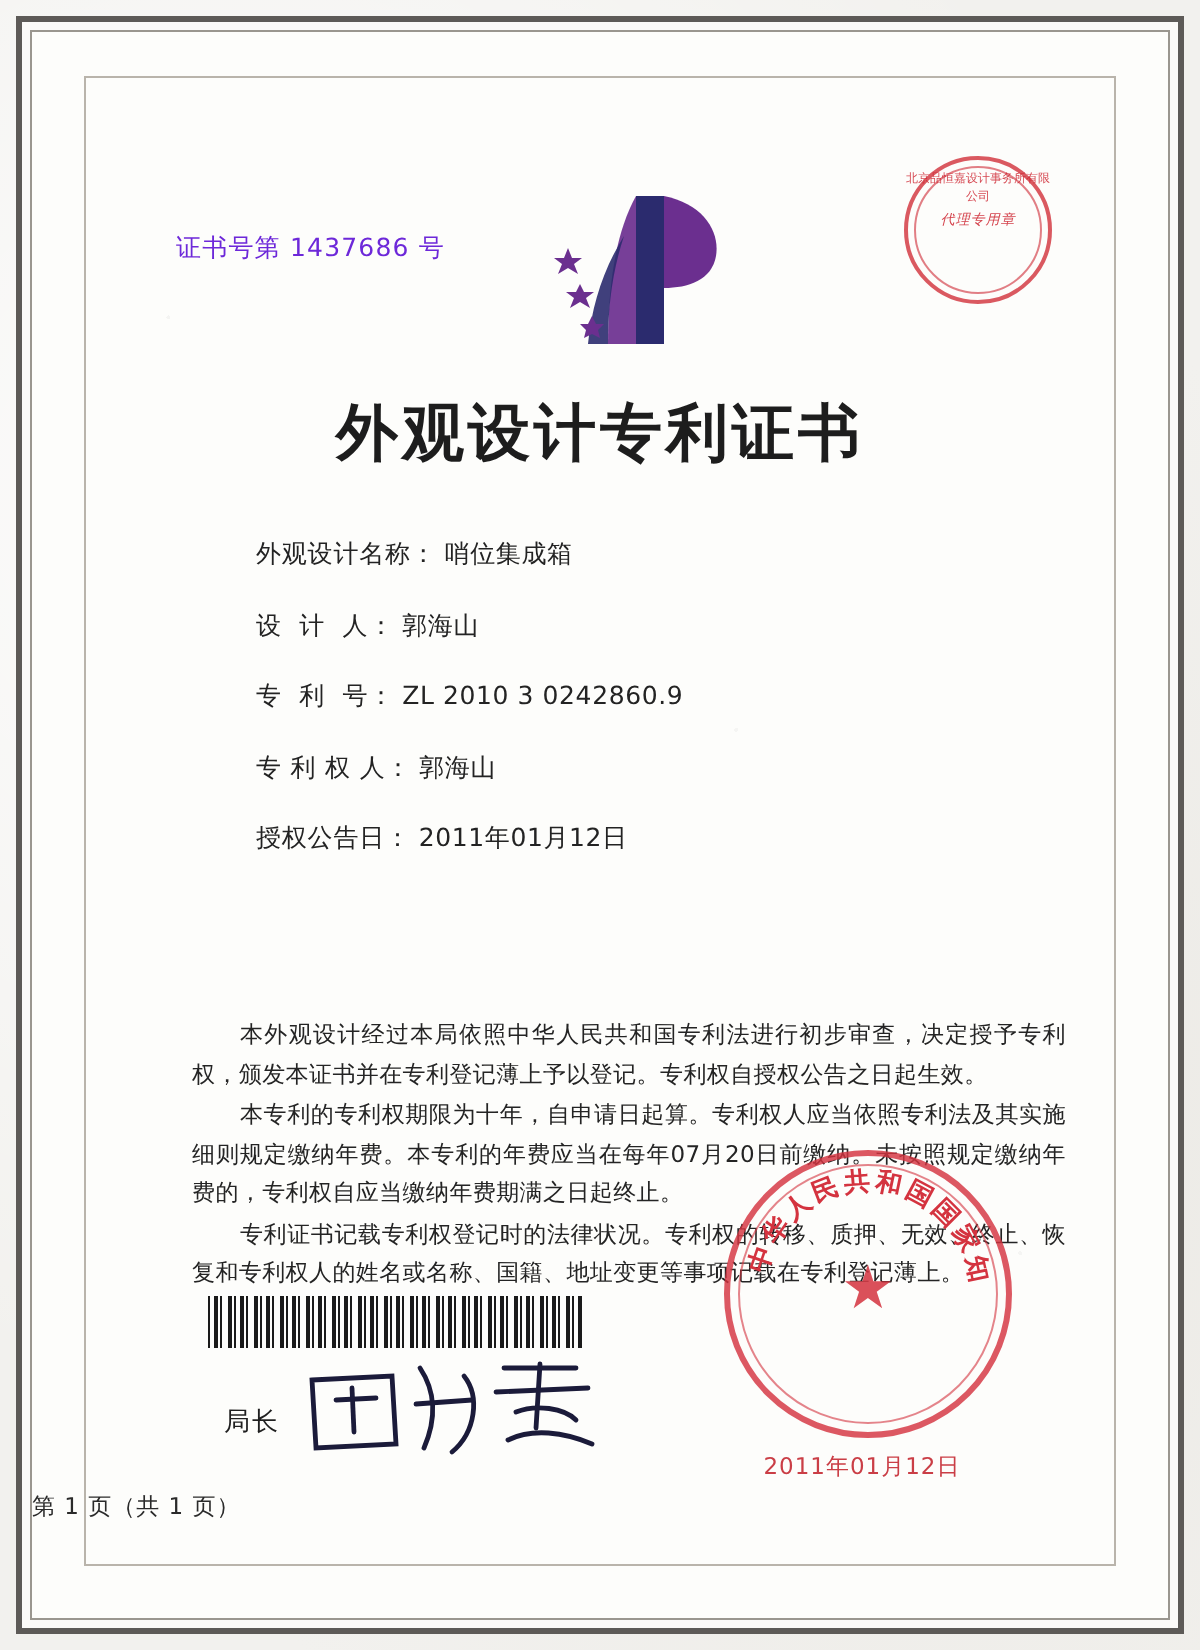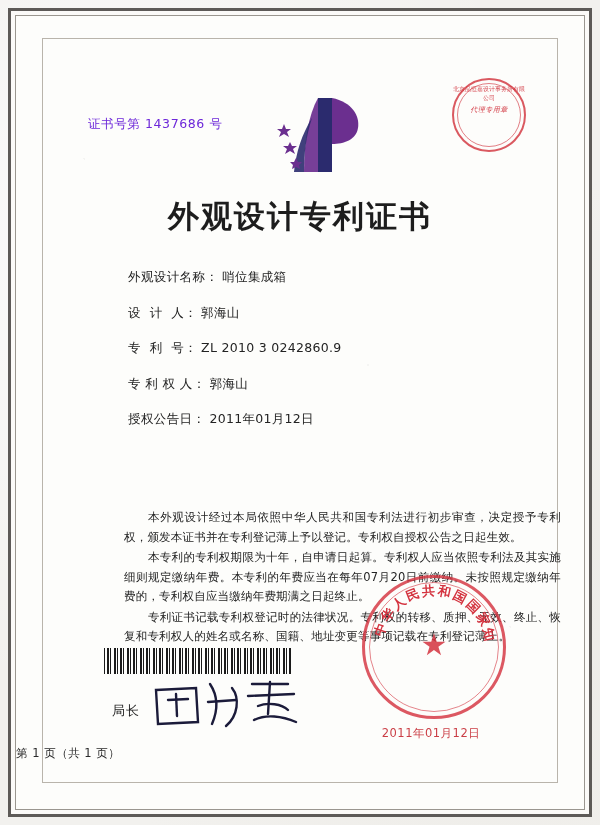--- a/index.html
+++ b/index.html
@@ -151,21 +151,20 @@
   
   .body-text {
     position: absolute;
     left: 80px;
     top: 492px;
     width: 437px;
     font-size: 11.5px;
     line-height: 19.5px;
     color: #242424;
     text-align: justify;
-    margin-left: 28px;
   }
   .body-text p {
     margin: 0 0 1px 0;
     text-indent: 24px;
     letter-spacing: .2px;
   }
 
   
   .barcode {
     position: absolute;

